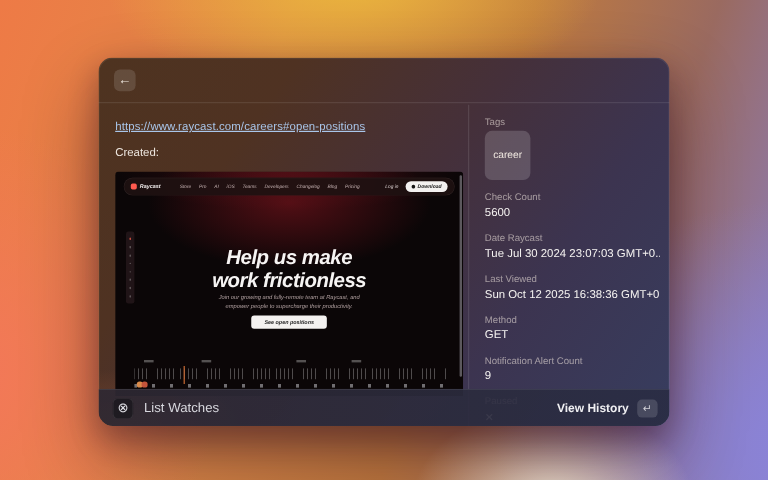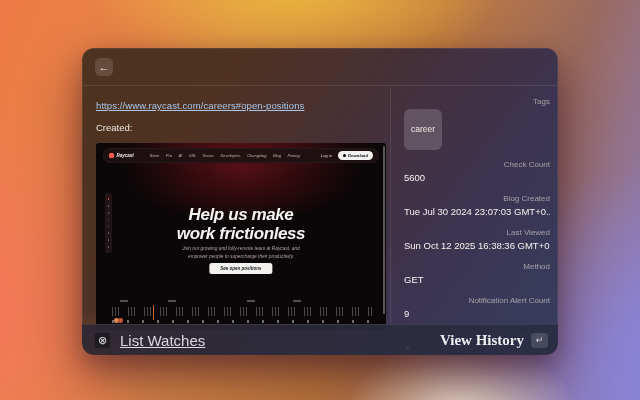--- a/index.html
+++ b/index.html
@@ -91,40 +91,40 @@
   .tl-avatar.a1 { left:18px; background:#d98a4a; }
   .tl-avatar.a2 { left:22px; background:#c4543a; }
 
   .snap-scrollbar { position:absolute; right:1px; top:3px; width:2px; height:168px;
     border-radius:1px; background:rgba(190,190,200,0.45); }
 
   
   .sidebar { flex:1; border-left:1px solid rgba(255,255,255,0.1);
     padding:10px 8px 0 13px; overflow:hidden; }
   .meta-label { font-size:8px; line-height:10px; color:rgba(233,224,216,0.6);
-    margin-bottom:2px;text-align:right; }
+    margin-bottom:2px; }
   .meta-value { font-size:9.5px; line-height:12px; color:#f5f3f1;
     white-space:nowrap; overflow:hidden; margin-bottom:10px; }
   .badge { display:inline-block; background:rgba(255,255,255,0.17); color:#f1e9e1;
     font-size:8.5px; line-height:1; padding:16px 7px; border-radius:6px; margin-bottom:10px; }
   .paused-x { font-size:9px; color:#e8e4e0; }
 
   
   .footer { position:absolute; left:0; right:0; bottom:0; height:31px; z-index:5;
     display:flex; align-items:center;
     background:linear-gradient(90deg, rgba(46,40,50,0.92), rgba(42,45,68,0.92));
     border-top:1px solid rgba(255,255,255,0.08);
     border-radius:0 0 12px 12px; padding:0 10px 0 12px; }
   .ext-icon { width:17px; height:17px; border-radius:4px; background:rgba(15,15,20,0.55);
     box-shadow: inset 0 0 0 0.5px rgba(255,255,255,0.12);
     display:flex; align-items:center; justify-content:center;
     color:#e2e2e8; font-size:11px; line-height:1; }
-  .footer-title { margin-left:9px; font-size:15px; color:#d8d8de;text-decoration:underline; }
+  .footer-title { margin-left:9px; font-size:11px; color:#d8d8de; }
   .footer-spacer { flex:1; }
-  .footer-action { font-size:15px; font-weight:600; color:#efeff2; margin-right:7px; cursor:default;font-family:Liberation Serif, serif; }
+  .footer-action { font-size:10px; font-weight:600; color:#efeff2; margin-right:7px; cursor:default; }
   .keycap { width:17px; height:15px; border-radius:4px; background:rgba(255,255,255,0.14);
     display:flex; align-items:center; justify-content:center;
     color:#d2d2d8; font-size:9px; line-height:1; }
 </style>
 </head>
 <body>
 
 <div class="desktop">
   <div class="window">
 
@@ -201,21 +201,21 @@
         </div>
       </div>
 
       <div class="sidebar">
         <div class="meta-label">Tags</div>
         <span class="badge">career</span>
 
         <div class="meta-label">Check Count</div>
         <div class="meta-value">5600</div>
 
-        <div class="meta-label">Blog Created</div>
+        <div class="meta-label">Date Raycast</div>
         <div class="meta-value">Tue Jul 30 2024 23:07:03 GMT+0...</div>
 
         <div class="meta-label">Last Viewed</div>
         <div class="meta-value">Sun Oct 12 2025 16:38:36 GMT+02...</div>
 
         <div class="meta-label">Method</div>
         <div class="meta-value">GET</div>
 
         <div class="meta-label">Notification Alert Count</div>
         <div class="meta-value">9</div>

